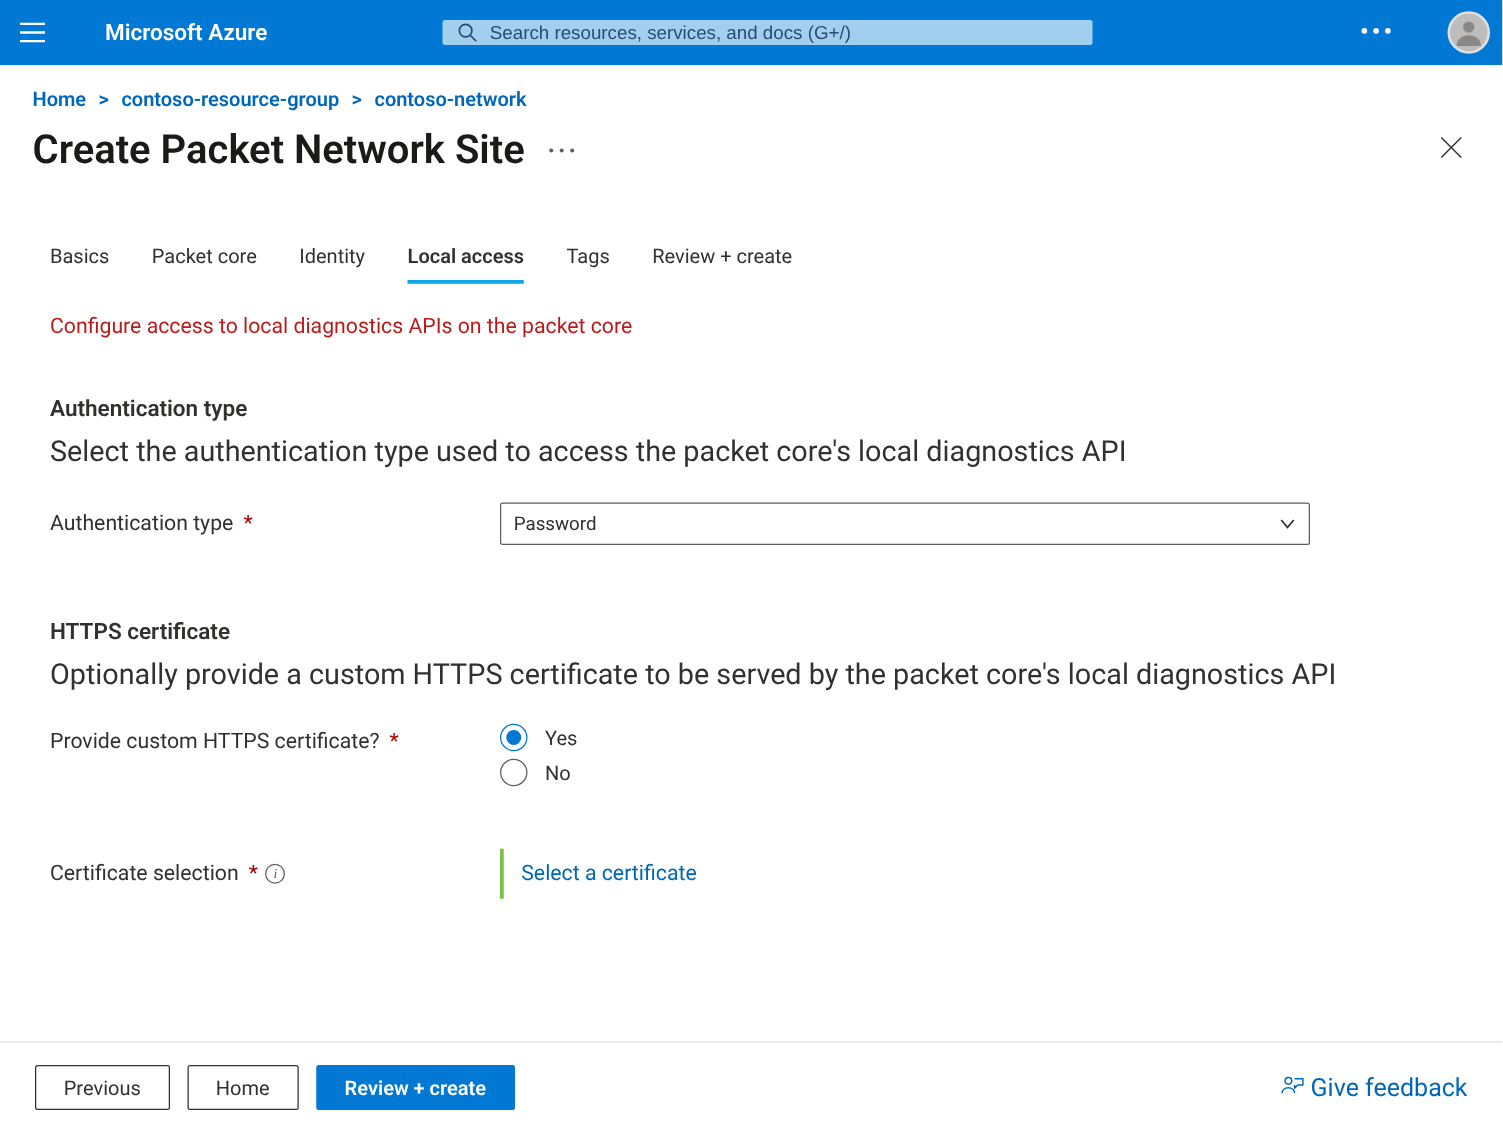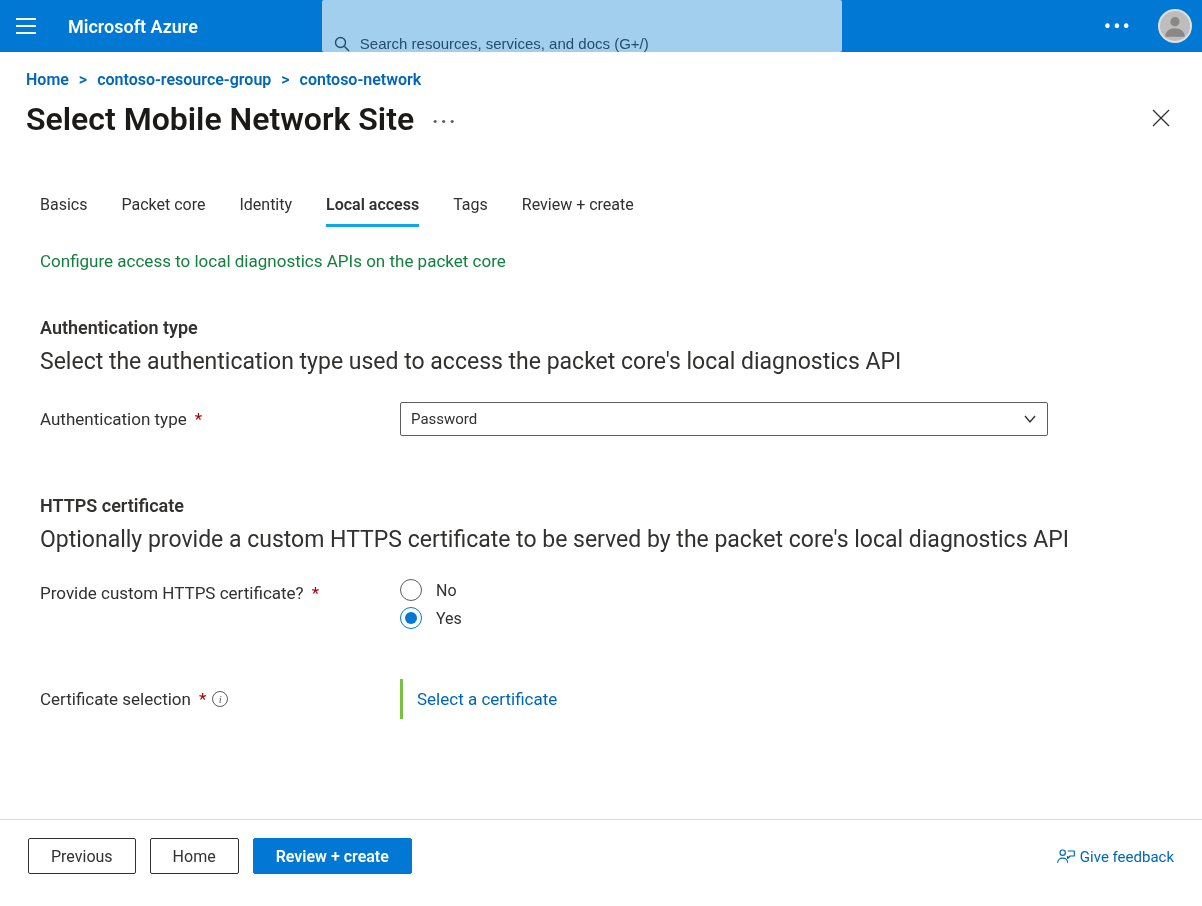--- a/index.html
+++ b/index.html
@@ -10,43 +10,43 @@
     height: 100%;
   }
 
   
   .topbar {
     background: #0078d4;
     height: 52px;
     display: flex;
     align-items: center;
     padding: 0 10px 0 0;
-    gap: 8px;
+    gap: 24px;
   }
   .hamburger-btn {
     width: 52px; height: 52px;
     display:flex; align-items:center; justify-content:center;
     cursor:pointer;
   }
   .brand {
     color: #fff;
     font-size: 18px;
     font-weight: 600;
     padding: 0 16px 0 8px;
     white-space: nowrap;
   }
   .search-wrap {
     flex: 0 0 520px;
     margin-left: 100px;
   }
   .search-field {
-    display:flex; align-items:flex-end;
+    display:flex; align-items:center;
     background: #a3cfef;
     border-radius: 2px;
-    height: 52px;
+    height: 20px;
     padding: 0 12px;
     gap: 10px;
   }
   .search-input {
     flex:1; border:none; background:transparent; outline:none;
     font-size:15px; color:#1b1a19;
   }
   .search-input::placeholder { color:#254d70; }
   .topbar-spacer { flex:1; }
   .more-dots {
@@ -91,21 +91,21 @@
     display:flex; gap:34px; padding: 20px 0 0 0; margin: 0 40px;
     border-bottom: none;
   }
   .tab {
     font-size:16px; color:#323130; padding: 6px 0 10px 0; cursor:pointer;
   }
   .tab.active { font-weight:600; border-bottom: 3px solid #0ea5e9; }
 
   
   .content { padding: 24px 40px 110px 40px; }
-  .desc-line { font-size:17px; color:#15803d; margin-bottom: 46px; }
+  .desc-line { font-size:17px; color:#b91c1c; margin-bottom: 46px; }
 
   .section-h { font-size:18px; font-weight:600; margin-bottom:10px; }
   .section-sub { font-size:23px; color:#323130; margin-bottom:26px; }
 
   .field-row {
     display:flex; align-items:center; margin-bottom:14px; min-height:36px;
   }
   .field-label {
     width: 360px; font-size:17px; color:#323130; display:flex; align-items:center; gap:6px;
   }
@@ -137,34 +137,34 @@
     width:16px; height:16px; border:1.3px solid #605e5c; border-radius:50%;
     display:inline-flex; align-items:center; justify-content:center;
     font-size:11px; color:#605e5c; font-style:italic; font-family:Georgia,serif;
     cursor:pointer;
   }
 
   .spacer-block { height: 44px; }
 
   
   .footer {
-    position:absolute; left:0; right:0; bottom:14px;
+    position:absolute; left:0; right:0; bottom:0;
     border-top:1px solid #e1dfdd; background:#fff;
     display:flex; align-items:center; justify-content:space-between;
     padding: 18px 28px;
   }
   .footer-left { display:flex; gap:14px; }
   .btn {
     height:36px; padding:0 22px; font-size:16px; border-radius:2px;
     cursor:pointer; display:flex; align-items:center; justify-content:center;
     border:1px solid #323130; background:#fff; color:#323130;
   }
   .btn-primary { background:#0078d4; border-color:#0078d4; color:#fff; font-weight:600; }
   .feedback {
-    display:flex; align-items:flex-end; gap:4px; color:#0067b8; font-size:15px; cursor:pointer;
+    display:flex; align-items:flex-start; gap:4px; color:#0067b8; font-size:20px; cursor:pointer;
   }
 
   body { position:relative; width:1202px; height:906px; overflow:hidden; }
 </style>
 </head>
 <body>
 
 <div class="topbar">
   <div class="hamburger-btn">
     <svg width="20" height="16" viewBox="0 0 20 16">
@@ -196,21 +196,21 @@
 <div class="breadcrumb">
   <span class="bc-link">Home</span>
   <span class="sep">&gt;</span>
   <span class="bc-link">contoso-resource-group</span>
   <span class="sep">&gt;</span>
   <span class="bc-link">contoso-network</span>
 </div>
 
 <div class="page-title-row">
   <div class="page-title">
-    <span>Select Mobile Network Site</span>
+    <span>Create Packet Network Site</span>
     <span class="page-title-ellipsis">···</span>
   </div>
   <div class="close-x">
     <svg width="18" height="18" viewBox="0 0 18 18">
       <line x1="1" y1="1" x2="17" y2="17" stroke="#323130" stroke-width="1.2"></line>
       <line x1="17" y1="1" x2="1" y2="17" stroke="#323130" stroke-width="1.2"></line>
     </svg>
   </div>
 </div>
 
@@ -249,28 +249,28 @@
   <div class="section-h">HTTPS certificate</div>
   <div class="section-sub">Optionally provide a custom HTTPS certificate to be served by the packet core's local diagnostics API</div>
 
   <div class="field-row" style="align-items:flex-start;">
     <div class="field-label" style="padding-top:4px;">
       <span>Provide custom HTTPS certificate?</span>
       <span class="req">*</span>
     </div>
     <div class="field-ctrl">
       <div class="radio-row">
-        <div class="radio"></div>
-        <span class="radio-label">No</span>
-      </div>
-      <div class="radio-row">
         <div class="radio checked">
             <div class="dot"></div>
           </div>
         <span class="radio-label">Yes</span>
+      </div>
+      <div class="radio-row">
+        <div class="radio"></div>
+        <span class="radio-label">No</span>
       </div>
     </div>
   </div>
 
   <div style="height:30px;"></div>
 
   <div class="field-row">
     <div class="field-label">
       <span>Certificate selection</span>
       <span class="req">*</span>

